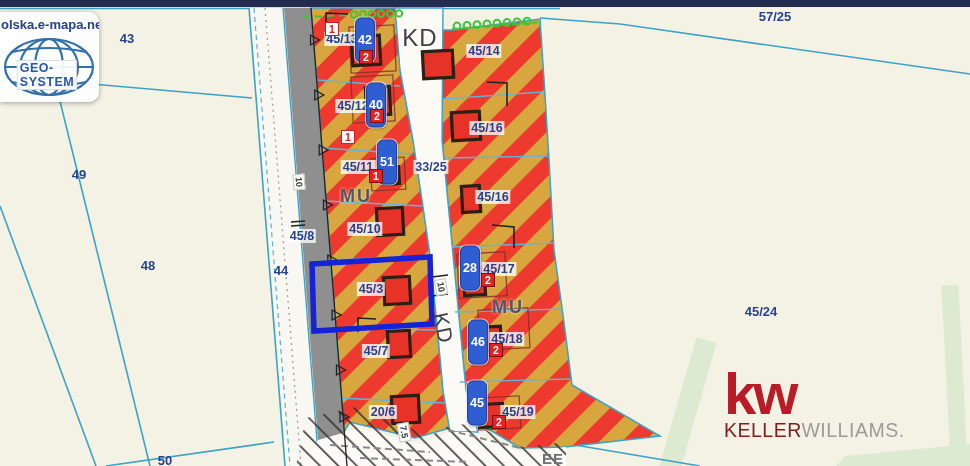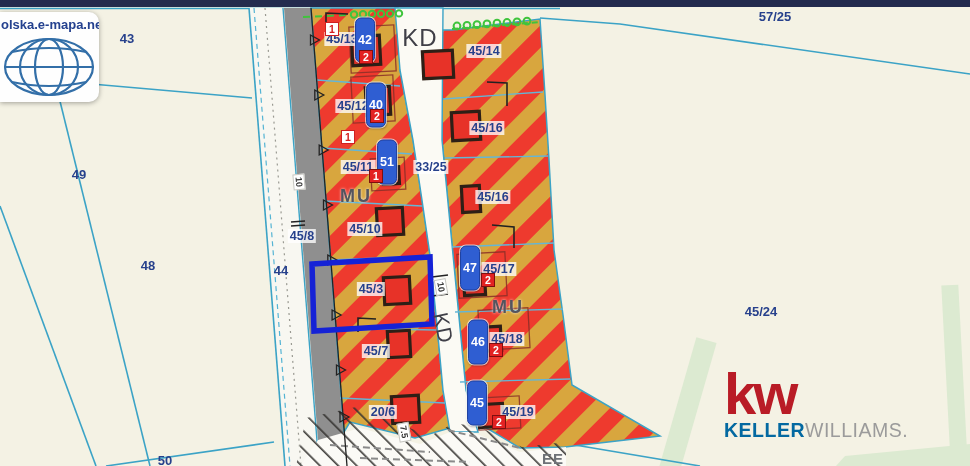--- a/index.html
+++ b/index.html
@@ -29,21 +29,21 @@
     border-radius:0 10px 10px 0;box-shadow:0 1px 5px rgba(0,0,0,.35);z-index:6;overflow:hidden;}
   #gs-site{position:absolute;left:1px;top:5px;font-size:13px;font-weight:bold;color:#24418f;white-space:nowrap;}
   #gs-globe{position:absolute;left:2px;top:24px;}
   #gs-name{position:absolute;left:47px;top:63px;transform:translate(-50%,-50%);
     font-size:12.5px;font-weight:bold;color:#2b57a8;letter-spacing:.5px;
     background:rgba(255,255,255,.92);border:1px solid #d9dde6;padding:0 2px;}
   
   #kw-logo{position:absolute;left:700px;top:366px;z-index:4;margin-left:24px;}
   #kw-mono{font-size:58px;line-height:56px;font-weight:bold;color:#b91c26;letter-spacing:-3px;}
   #kw-name{font-size:19.5px;letter-spacing:.5px;margin-top:-3px;white-space:nowrap;}
-  #kw-name .b{color:#0369a1;font-weight:bold;}
+  #kw-name .b{color:#7f1d1d;font-weight:normal;}
   #kw-name .l{color:#9b9b9b;font-weight:normal;}
 </style>
 </head>
 <body>
 
 <div id="screen">
 
   <svg id="mapsvg" width="970" height="466">
     <defs>
       <pattern id="pzone" patternUnits="userSpaceOnUse" width="32" height="32" patternTransform="rotate(45)">
@@ -185,20 +185,21 @@
     <svg id="gs-globe" width="94" height="62">
       <g stroke="#336fa8" stroke-width="2.2" fill="none">
         <ellipse cx="47" cy="31" rx="44" ry="28"></ellipse>
         <ellipse cx="47" cy="31" rx="29" ry="28"></ellipse>
         <ellipse cx="47" cy="31" rx="14" ry="28"></ellipse>
         <path d="M10,16 Q47,8 84,16"></path>
         <line x1="3" y1="31" x2="91" y2="31"></line>
         <path d="M10,46 Q47,54 84,46"></path>
       </g>
     </svg>
+    <div id="gs-name">GEO-SYSTEM</div>
   </div>
 
   <div class="lbl pnum" style="left:127px;top:38px">43</div>
   <div class="lbl pnum" style="left:775px;top:16px">57/25</div>
   <div class="lbl pnum" style="left:79px;top:174px">49</div>
   <div class="lbl pnum" style="left:148px;top:265px">48</div>
   <div class="lbl pnum" style="left:281px;top:270px">44</div>
   <div class="lbl pnum" style="left:761px;top:311px">45/24</div>
   <div class="lbl pnum" style="left:165px;top:460px">50</div>
 
@@ -224,21 +225,21 @@
   <div class="lbl mu" style="left:508px;top:307px">MU</div>
   <div class="lbl ee" style="left:553px;top:458px">EE</div>
 
   <div class="lbl wchip" style="left:299px;top:182px;transform:translate(-50%,-50%) rotate(85deg)">10</div>
   <div class="lbl wchip" style="left:441px;top:287px;transform:translate(-50%,-50%) rotate(80deg)">10</div>
   <div class="lbl wchip" style="left:404px;top:432px;transform:translate(-50%,-50%) rotate(80deg)">7.5</div>
 
   <div class="lbl badge-blue" style="left:365px;top:40px">42</div>
   <div class="lbl badge-blue" style="left:376px;top:105px">40</div>
   <div class="lbl badge-blue" style="left:387px;top:162px">51</div>
-  <div class="lbl badge-blue" style="left:470px;top:268px">47</div>
+  <div class="lbl badge-blue" style="left:470px;top:268px">28</div>
   <div class="lbl badge-blue" style="left:478px;top:342px">46</div>
   <div class="lbl badge-blue" style="left:477px;top:403px">45</div>
 
   <div class="lbl nbox-white" style="left:332px;top:29px">1</div>
   <div class="lbl nbox-red" style="left:366px;top:57px">2</div>
   <div class="lbl nbox-red" style="left:377px;top:116px">2</div>
   <div class="lbl nbox-white" style="left:348px;top:137px">1</div>
   <div class="lbl nbox-red" style="left:376px;top:176px">1</div>
   <div class="lbl nbox-red" style="left:488px;top:280px">2</div>
   <div class="lbl nbox-red" style="left:496px;top:350px">2</div>

